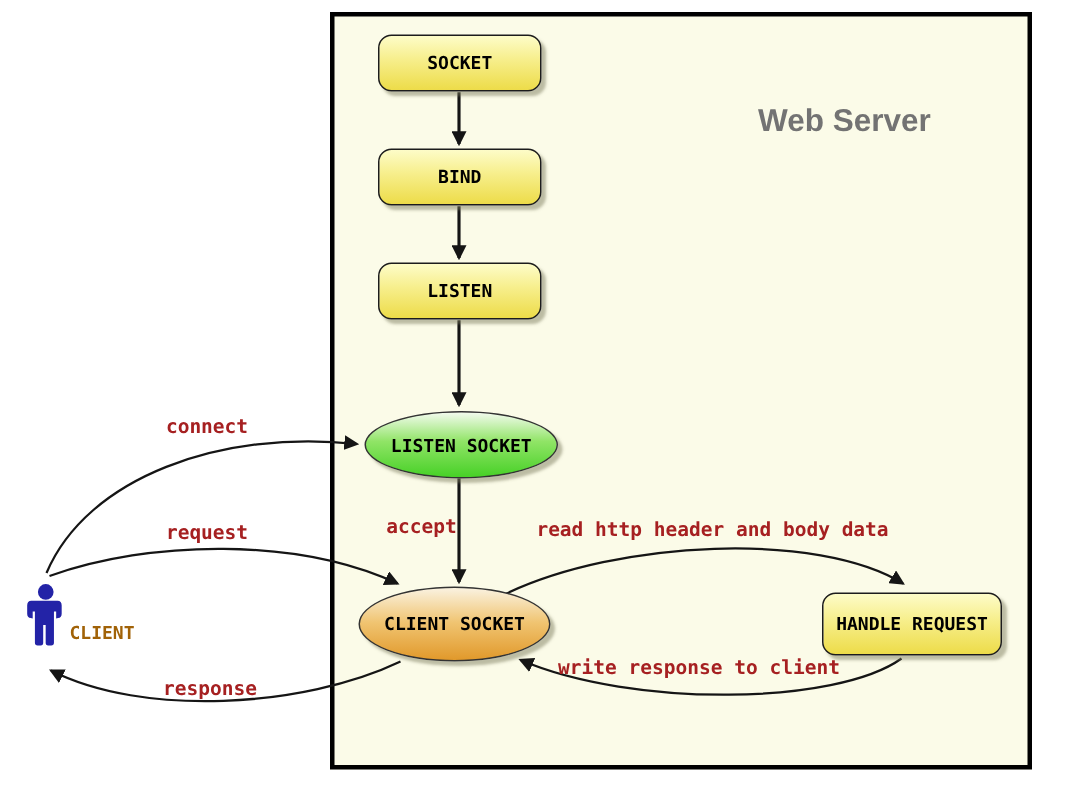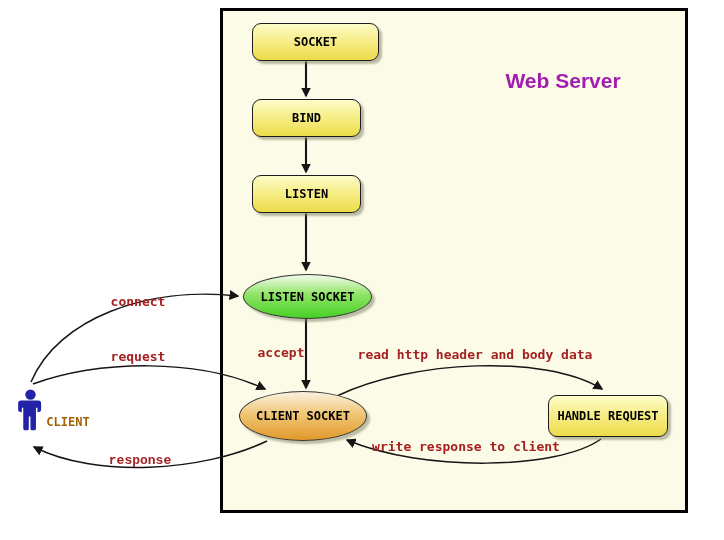--- a/index.html
+++ b/index.html
@@ -2,21 +2,21 @@
 <html><head>
 <meta charset="utf-8">
 <style>
   html,body{margin:0;padding:0;background:#fff;}
   .canvas{position:relative;width:724px;height:540px;background:#ffffff;overflow:hidden;
           font-family:"Liberation Sans",sans-serif;}
   .frame{position:absolute;left:220px;top:8px;width:468px;height:505px;box-sizing:border-box;
          border:3px solid #000;background:#fbfbe8;}
   .arrows{position:absolute;left:0;top:0;width:724px;height:540px;}
   .title{position:absolute;left:563px;top:81px;transform:translate(-50%,-50%);
-         font-weight:bold;font-size:21px;color:#a21caf;white-space:nowrap;}
+         font-weight:bold;font-size:21px;color:#737373;white-space:nowrap;}
   .node{position:absolute;box-sizing:border-box;border:1.6px solid #1c1c1c;border-radius:9px;
         background:linear-gradient(180deg,#fdfcc8 0%,#f7ef8e 42%,#eddc49 100%);
         box-shadow:3px 3px 2px rgba(125,125,95,.5);
         display:flex;align-items:center;justify-content:center;
         font-family:"DejaVu Sans Mono",monospace;font-weight:bold;font-size:12px;color:#000;
         white-space:nowrap;}
   .ellipse{border-radius:50%;border:1.4px solid #333;}
   .ellipse.green{background:linear-gradient(180deg,#f3fbee 0%,#90e466 45%,#47d127 100%);}
   .ellipse.orange{background:linear-gradient(180deg,#faf2e0 0%,#f0c471 48%,#e1992b 100%);}
   .edge-label{position:absolute;transform:translate(-50%,-50%);white-space:nowrap;
@@ -46,21 +46,21 @@
       <path d="M306 213.5 V270" stroke-width="2.1" marker-end="url(#ah)"></path>
       <path d="M306 319 V388" stroke-width="2.1" marker-end="url(#ah)"></path>
       <path d="M31 382 C 58 318, 148 286, 238 296" stroke-width="1.5" marker-end="url(#ah)"></path>
       <path d="M33 384 C 100 360, 198 358, 265 389" stroke-width="1.5" marker-end="url(#ah)"></path>
       <path d="M267 441 C 202 472, 95 478, 34 447" stroke-width="1.5" marker-end="url(#ah)"></path>
       <path d="M337 396 C 412 360, 545 354, 602 389" stroke-width="1.5" marker-end="url(#ah)"></path>
       <path d="M601 439 C 558 470, 422 472, 347 440" stroke-width="1.5" marker-end="url(#ah)"></path>
     </g>
   </svg>
 
-  <div class="node" style="left:252px;top:23px;width:127px;height:38px;text-align:right;">
+  <div class="node" style="left:252px;top:23px;width:109px;height:38px;text-align:right;">
     <span>SOCKET</span>
   </div>
 
   <div class="node" style="left:252px;top:99px;width:109px;height:38px;">
     <span>BIND</span>
   </div>
 
   <div class="node ellipse green" style="left:243px;top:274px;width:129px;height:45px;">
     <span>LISTEN SOCKET</span>
   </div>
@@ -70,23 +70,23 @@
   </div>
 
   <div class="node ellipse orange" style="left:239px;top:391px;width:128px;height:50px;">
     <span>CLIENT SOCKET</span>
   </div>
 
   <div class="node" style="left:548px;top:395px;width:120px;height:42px;">
     <span>HANDLE REQUEST</span>
   </div>
 
-  <span class="edge-label" style="left:138px;top:285px;margin-top:16px;">connect</span>
+  <span class="edge-label" style="left:138px;top:285px;">connect</span>
   <span class="edge-label" style="left:138px;top:356px;">request</span>
-  <span class="edge-label" style="left:140px;top:460px;font-family:Liberation Mono, monospace;">response</span>
+  <span class="edge-label" style="left:140px;top:460px;">response</span>
   <span class="edge-label" style="left:281px;top:352px;">accept</span>
   <span class="edge-label" style="left:466px;top:446px;">write response to client</span>
   <span class="edge-label" style="left:475px;top:354px;">read http header and body data</span>
 
   <svg class="person" viewBox="0 0 25 53">
     <g fill="#2323a7">
       <circle cx="12.5" cy="5.6" r="5.2"></circle>
       <path d="M4.5 12.5 h16 q3 0 3 3.5 v6 q0 3 -2.6 3 l-1.4 .3 v-5 h-1.6 v22.6 q0 2 -2 2 h-2.2 q-1.8 0 -1.8 -2 V30 h-1.8 v12.9 q0 2 -1.8 2 H6.1 q-2 0 -2 -2 V20.3 h-1.6 v5 l-1.4 -.3 q-2.6 0 -2.6 -3 v-6 q0 -3.5 3 -3.5 z" transform="translate(1.5,0) scale(0.92)"></path>
     </g>
   </svg>

